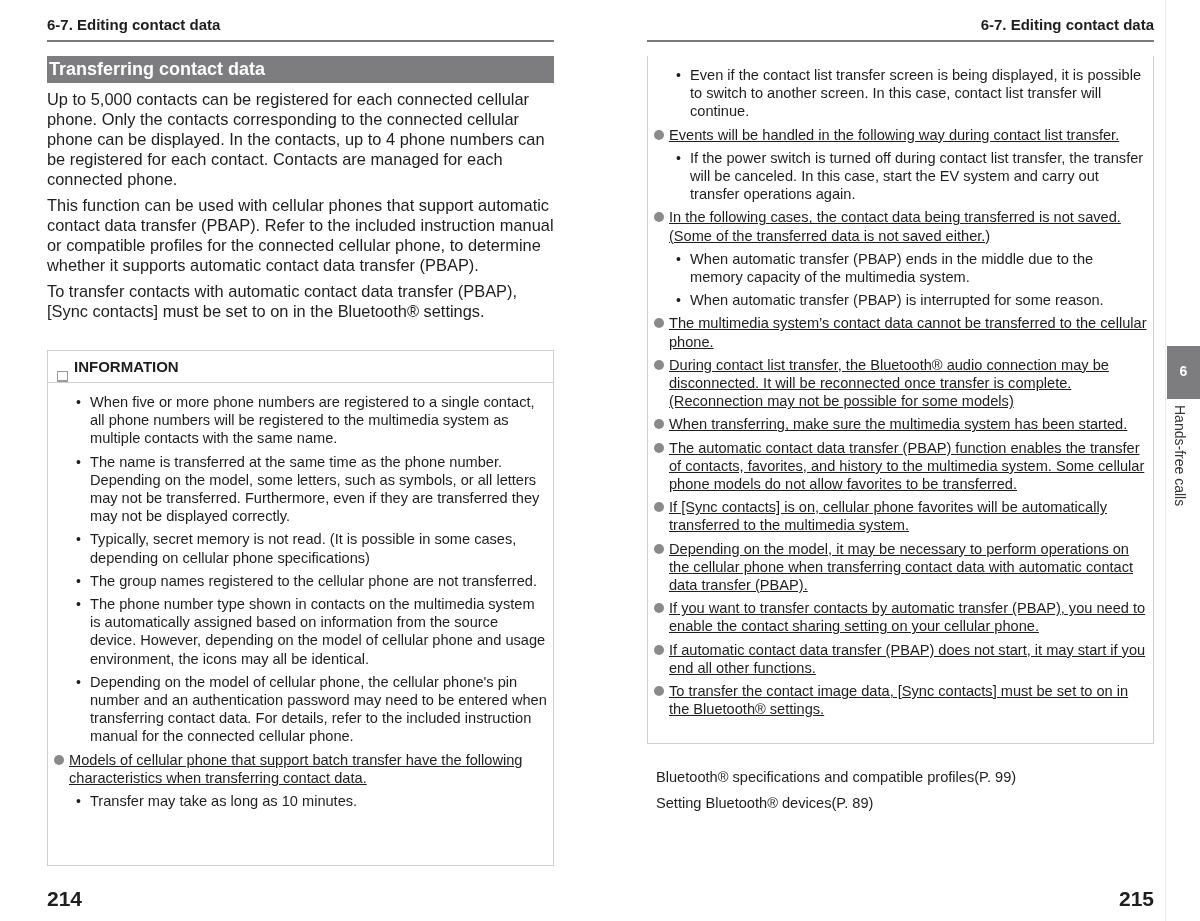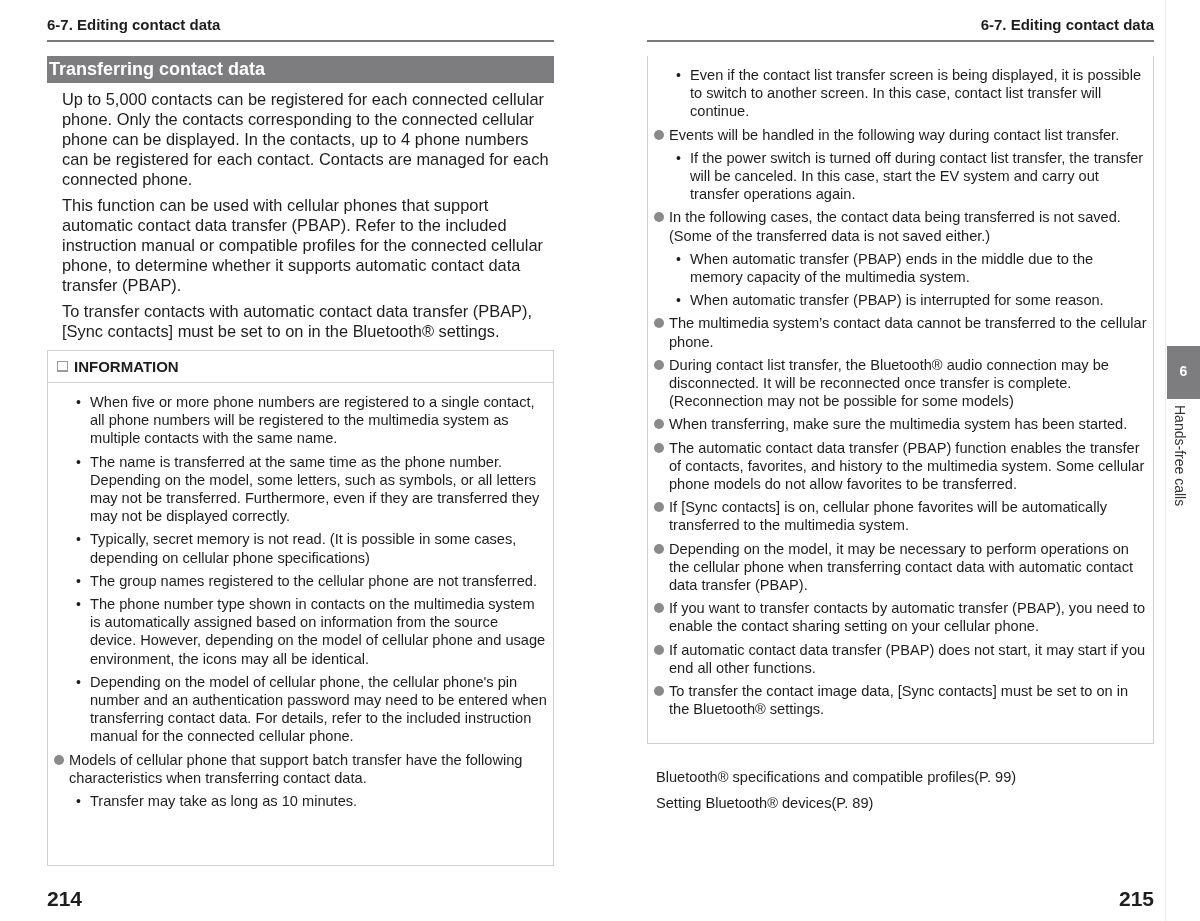--- a/index.html
+++ b/index.html
@@ -14,36 +14,36 @@
     position: absolute; top: 16px; left: 0; right: 0;
     font-size: 15px; font-weight: bold; color: #1e1e1e;
   }
   .page.right .running-head { text-align: right; }
   .head-rule { position: absolute; top: 40px; left: 0; right: 0; height: 2px; background: #7a7a7a; }
   .section-bar {
     position: absolute; top: 56px; left: 0; right: 0; height: 27px;
     background: #7d7d80; color: #fff; font-size: 18px; font-weight: bold;
     padding-left: 2px; line-height: 27px; box-sizing: border-box;
   }
-  .body-text { position: absolute; top: 89px; left: 0; right: 0; font-size: 16.4px; line-height: 20px; margin-left: 15px; }
+  .body-text { position: absolute; top: 89px; left: 0; right: 0; font-size: 16.4px; line-height: 20px; }
   .body-text p { margin: 0 0 6px 0; }
   .info-box {
     position: absolute; top: 350px; left: 0; right: 0; height: 516px;
     border: 1px solid #cfcfcf; box-sizing: border-box;
   }
   .info-head {
     height: 31px; border-bottom: 1px solid #cfcfcf; font-size: 15px; font-weight: bold;
-    line-height: 31px; padding-left: 9px; display: flex; align-items: center; gap: 6px;
+    line-height: 31px; padding-left: 9px; display: flex; align-items: flex-end; gap: 6px;
   }
   .book-icon {
     display: inline-block; width: 11px; height: 11px; border: 1px solid #9a9a9a;
     border-bottom-width: 2px; box-sizing: border-box;
   }
   .info-body { padding: 10px 6px 0 6px; font-size: 14.6px; line-height: 18.2px; }
-  .item { display: flex; margin-bottom: 5px; }
+  .item { display: flex; margin-bottom: 5px; text-decoration: underline; }
   .dot {
     flex: 0 0 auto; width: 10px; height: 10px; border-radius: 50%; background: #8a8a8a;
     margin: 4px 5px 0 0;
   }
   .sub { display: flex; margin: 0 0 5px 22px; }
   .bullet { flex: 0 0 14px; font-size: 14px; line-height: 18.2px; }
   .item span.t, .sub span.t { white-space: pre-line; }
   .right-box {
     position: absolute; top: 56px; left: 0; right: 0; height: 688px;
     border: 1px solid #cfcfcf; border-top: none; box-sizing: border-box;

